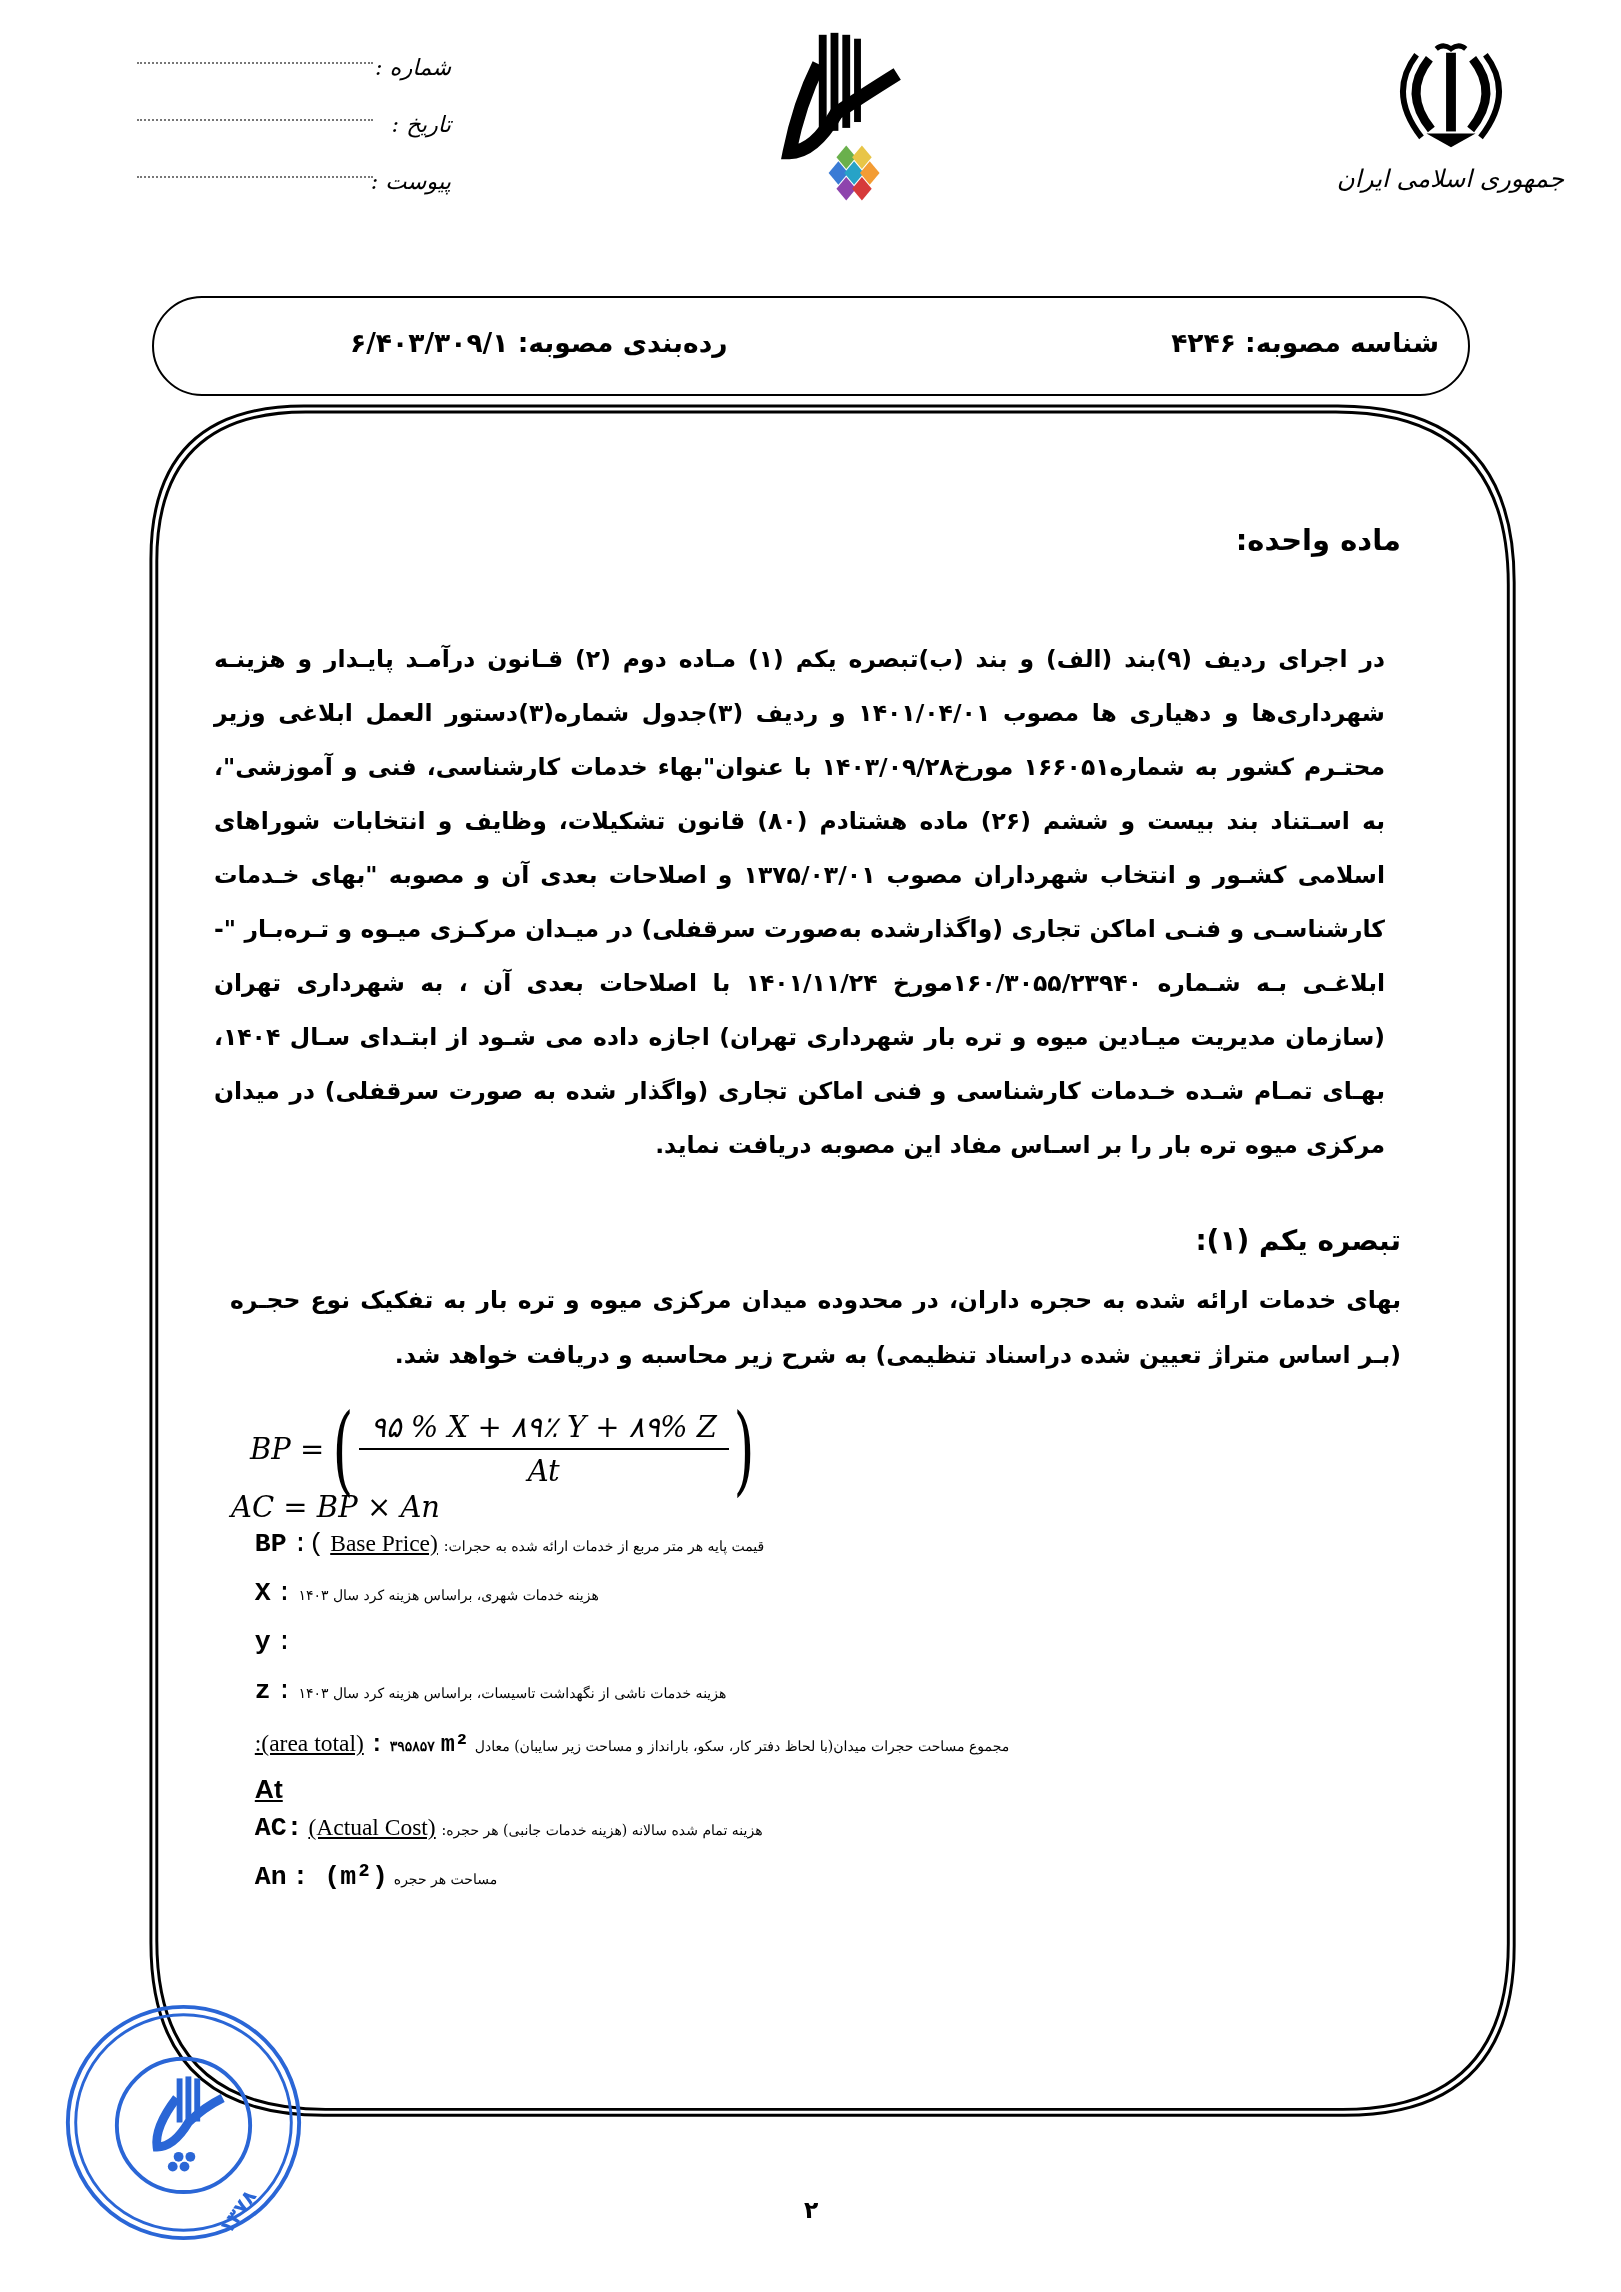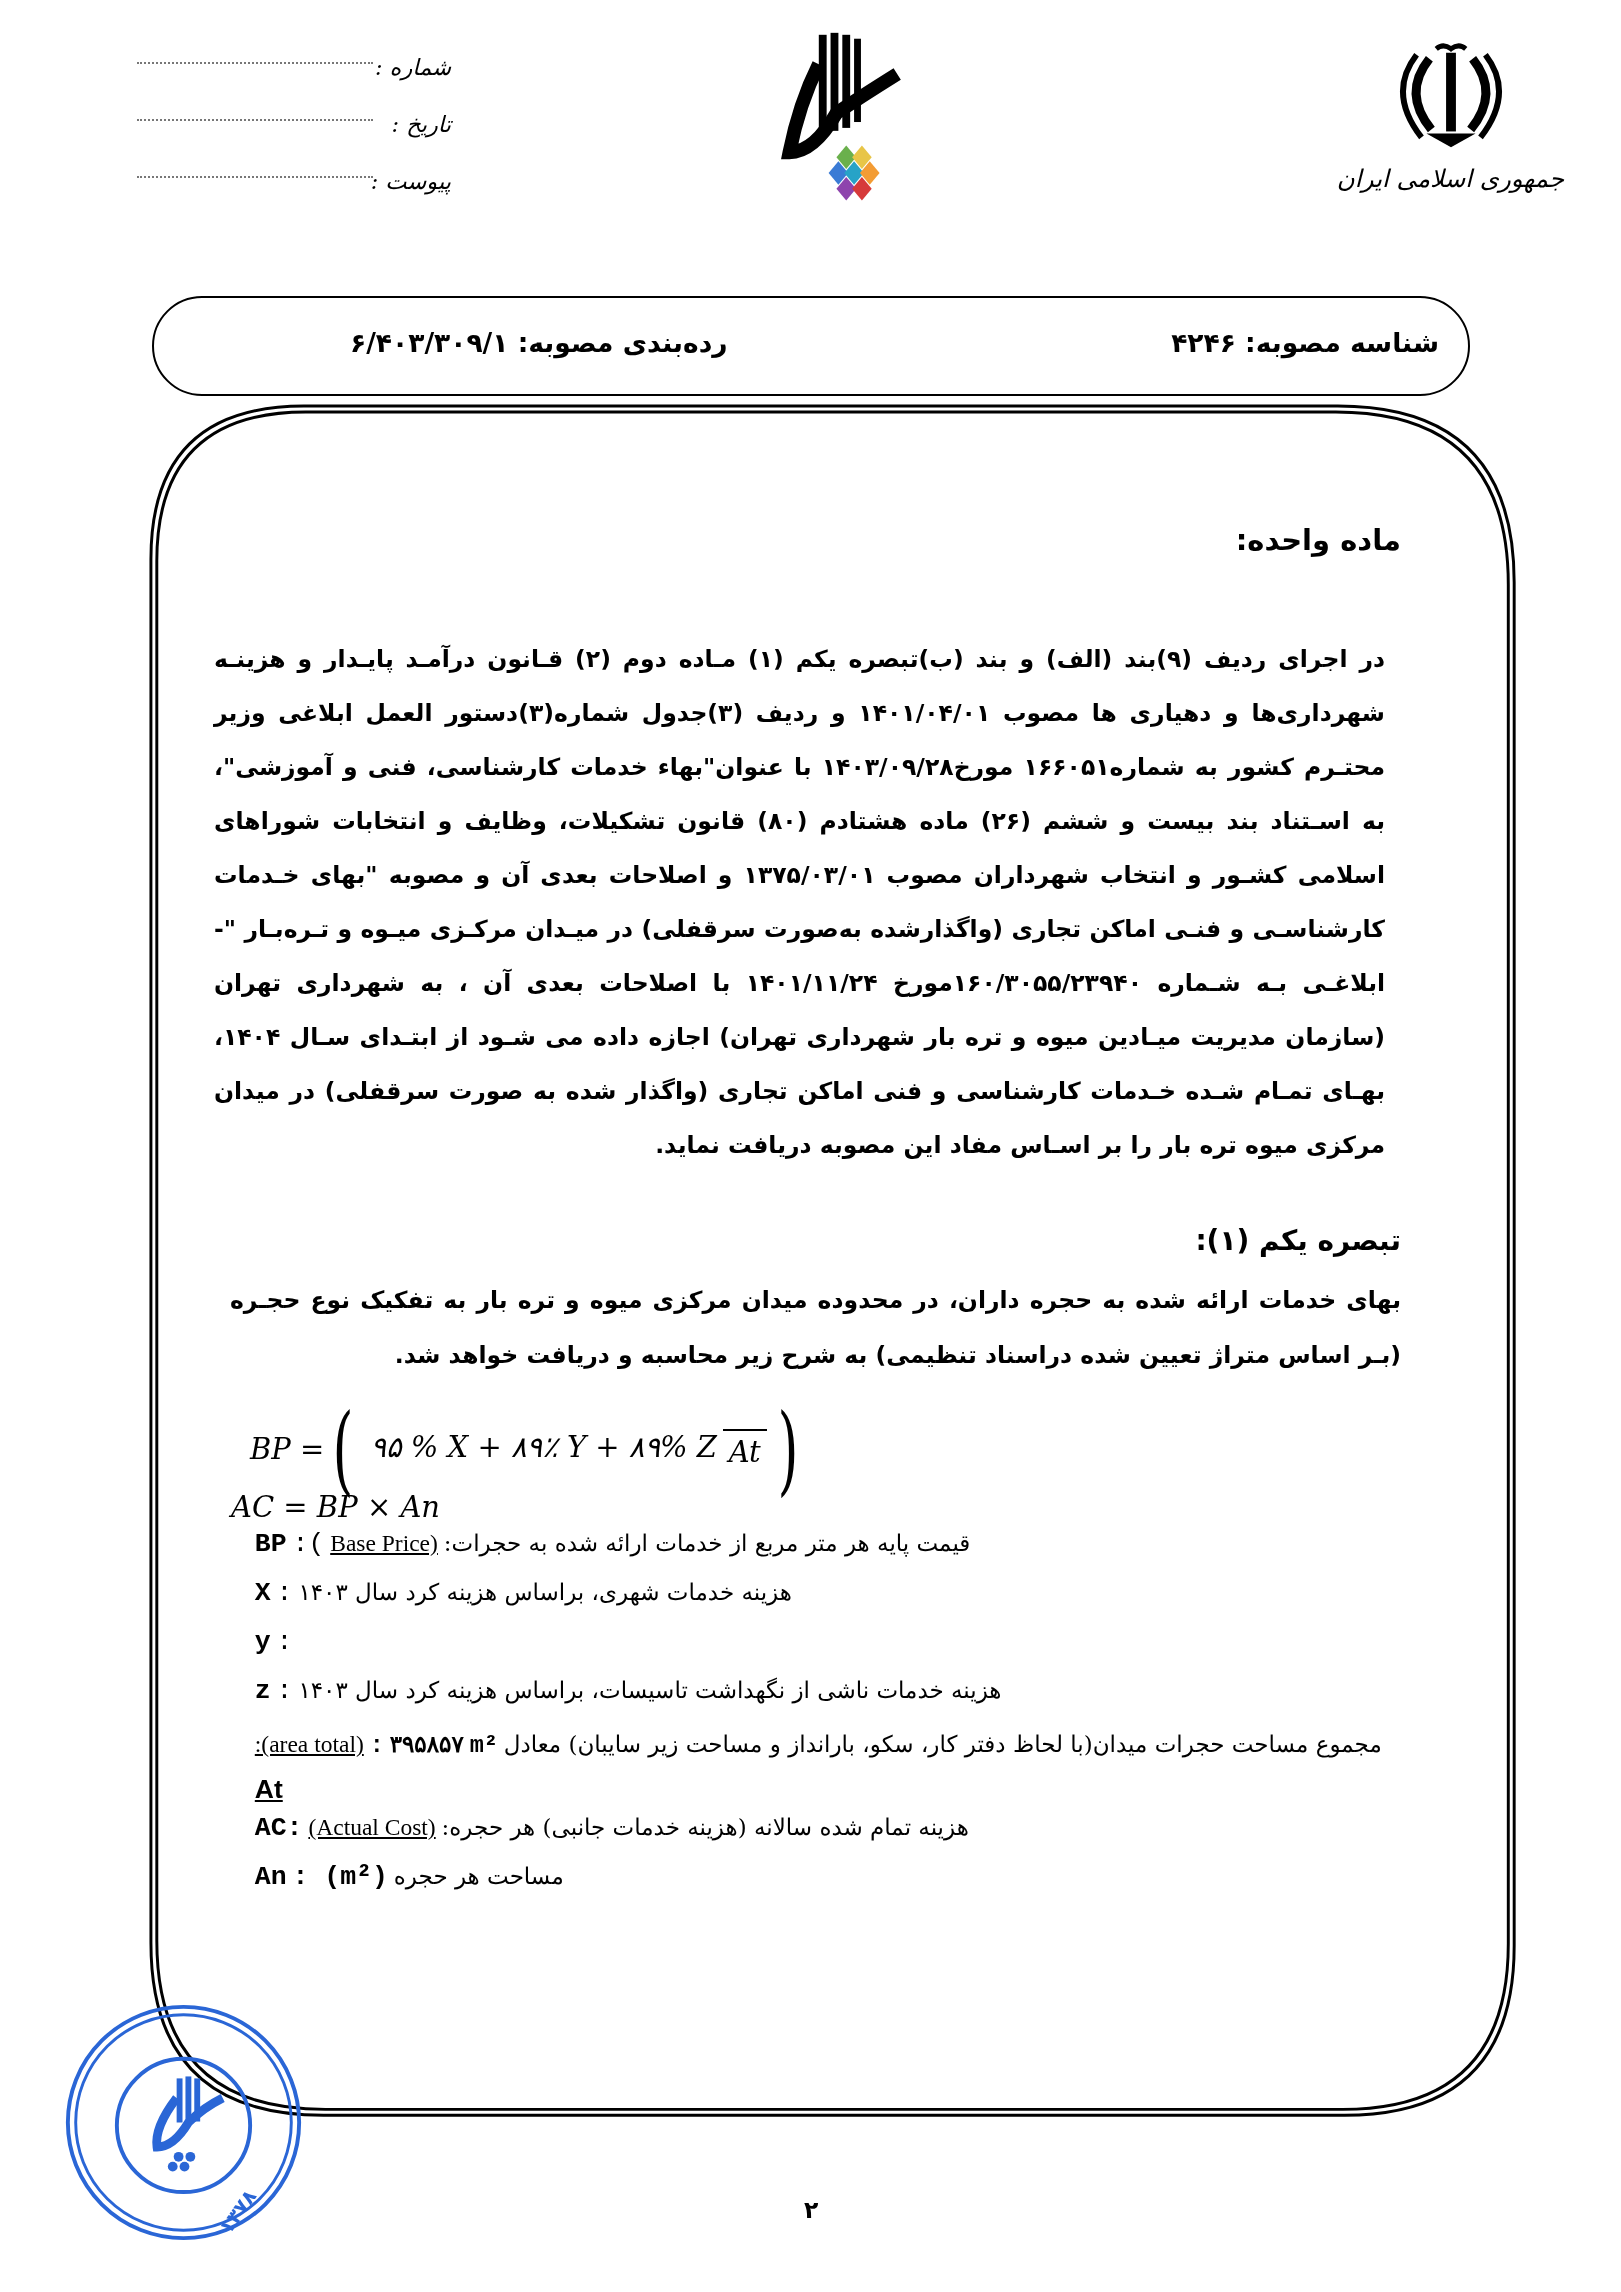--- a/index.html
+++ b/index.html
@@ -57,34 +57,34 @@
   .note-heading { position: absolute; right: 0; font-weight: bold; font-size: 28px; white-space: nowrap; }
   .note-para {
     position: absolute; right: 0; width: 1171px; font-weight: bold; font-size: 23.5px;
     line-height: 55px; text-align: justify; text-align-last: right; margin: 0;
   }
 
   
   .formula { left: 250px; top: 1400px; direction: ltr; font-family: "DejaVu Serif", serif; font-style: italic; }
   .f-row { display: flex; align-items: center; font-size: 29px; justify-content: center; }
   .paren { font-size: 98px; font-style: normal; line-height: 1; transform: scaleX(0.55); display: inline-block; font-weight: 200; }
-  .frac { display: inline-flex; align-items: center; margin: 0 2px; }
+  .frac { display: inline-flex; flex-direction: column; align-items: center; margin: 0 2px; }
   .frac-num { padding: 0 5.9px 3.9px; white-space: nowrap; }
   .frac-den { border-top: 2px solid #000; padding: 3.9px 5.9px 0; width: 100%; text-align: center; }
   .formula2 { left: 231px; top: 1490px; direction: ltr; font-family: "DejaVu Serif", serif; font-style: italic; font-size: 29px; white-space: nowrap; }
 
   
   .defs { left: 245px; top: 1529px; width: 980px; direction: ltr; }
   .def-row {
     position: absolute; left: 9.8px; white-space: nowrap; direction: ltr;
     display: flex; align-items: baseline; gap: 5.9px;
   }
   .sym { font-family: Liberation Mono, monospace; font-weight: bold; font-size: 26.5px; }
   .en { font-family: "Liberation Serif", serif; font-size: 23.5px; text-decoration: underline; }
-  .fa { font-family: "DejaVu Serif", serif; font-size: 23px; direction: rtl; unicode-bidi: isolate; }
+  .fa { font-family: "DejaVu Serif", serif; font-size: 14px; direction: rtl; unicode-bidi: isolate; }
   .at-label { position: absolute; left: 9.8px; font-family: "Liberation Sans", sans-serif; font-weight: bold; font-size: 26.5px; text-decoration: underline; }
 
   
   .stamp { left: 61px; top: 2000px; width: 245px; height: 245px; }
 
   .page-num { left: 804px; top: 2196px; font-size: 23.5px; font-weight: bold; }
 </style>
 </head>
 <body>
 

